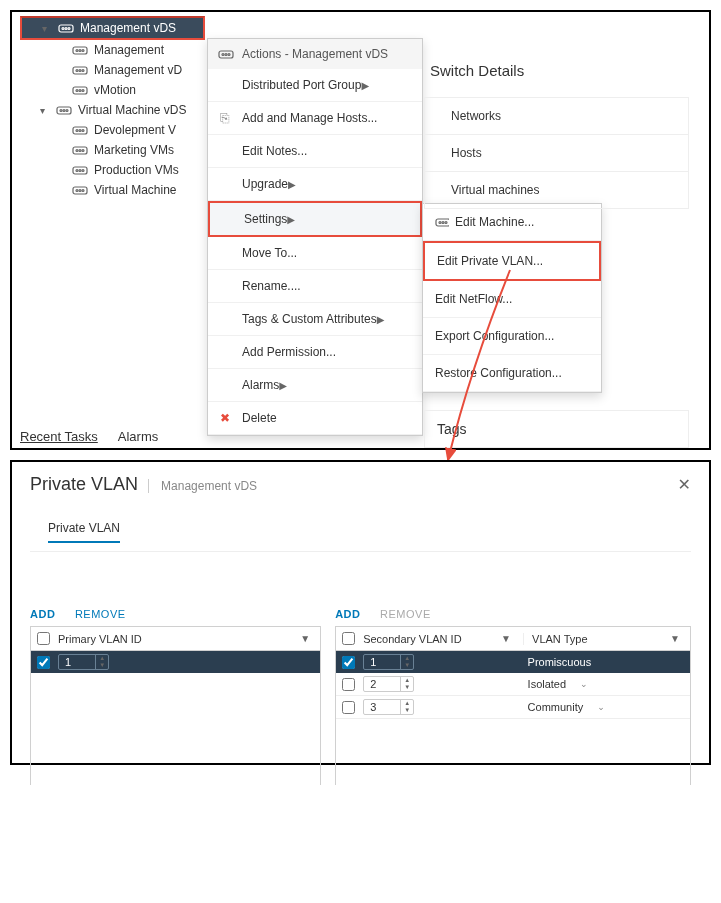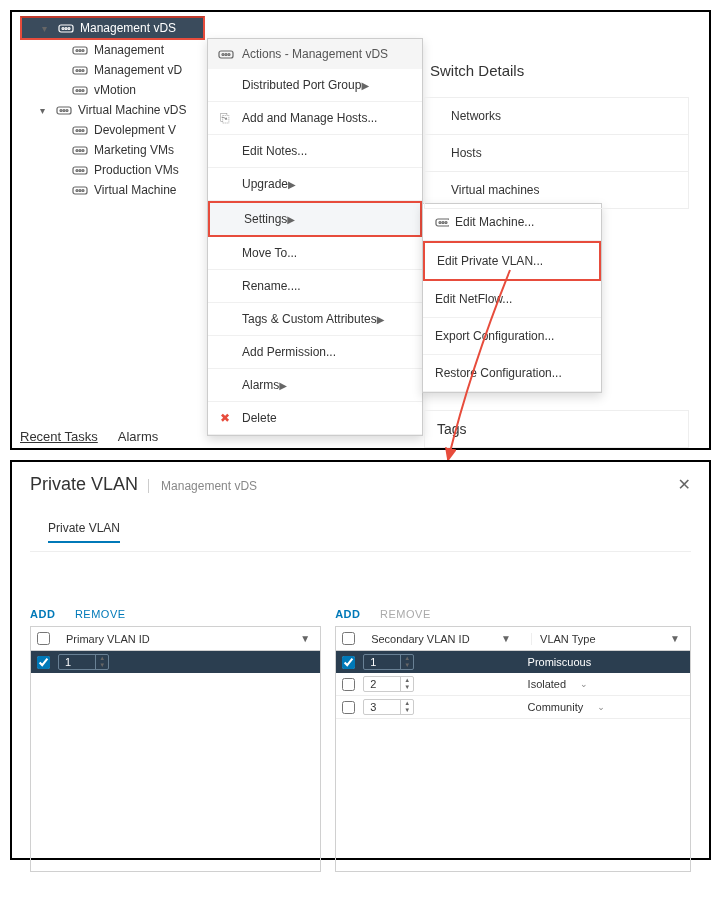--- a/index.html
+++ b/index.html
@@ -1,20 +1,20 @@
 <!DOCTYPE html>
 <html><head>
 <meta charset="utf-8">
 <style>
   * { box-sizing: border-box; font-family: Arial, sans-serif; }
   body { margin: 0; padding: 10px; background: #fff; font-size: 12px; color: #333; }
   
   .panel { border: 2px solid #000; margin-bottom: 10px; background: #fff; position: relative; }
   .panel1 { height: 440px; }
-  .panel2 { height: 400px; }
+  .panel2 { height: 305px; }
   
   
   .tree { position: absolute; left: 8px; top: 4px; width: 185px; }
   .tree-item { display: flex; align-items: center; padding: 3px 2px; gap: 6px; }
   .tree-item.selected { background: #3a4b5c; color: #fff; border: 2px solid #e74c3c; border-top-color: #c0392b; }
   .tree-item.indent2 { padding-left: 52px; }
   .chevron { width: 10px; color: #666; font-size: 10px; }
   .icon-svg { width: 16px; height: 12px; flex-shrink: 0; }
   
   
@@ -54,21 +54,21 @@
   
   .grid-area { display:flex; gap: 14px; padding: 6px 18px; }
   .grid-col { flex: 1; border: 1px solid #d0d0d0; display:flex; flex-direction: column; }
   .grid-col.left { flex: 0.9; }
   .grid-col.right { flex: 1.1; }
   .grid-actions { padding: 6px 0; font-size: 11px; letter-spacing: .5px; margin-top: 38px; }
   .grid-actions .add { color: #0079b8; font-weight: bold; margin-right: 16px; }
   .grid-actions .remove { color: #0079b8; }
   .grid-actions .remove.disabled { color: #aaa; }
   
-  .grid-header { background: #fff; display:flex; align-items:center; padding: 5px 6px; border-bottom: 1px solid #d0d0d0; font-size: 11px; gap: 16px; }
+  .grid-header { background: #fff; display:flex; align-items:center; padding: 5px 6px; border-bottom: 1px solid #d0d0d0; font-size: 11px; gap: 8px; }
   .grid-header input[type=checkbox] { margin: 0; }
   .col-h { flex:1; display:flex; align-items:center; justify-content:space-between; padding-right:4px; }
   .filter-icon { width:10px; font-size:10px; color:#666; }
   
   .grid-row { display:flex; align-items:center; padding: 3px 6px; font-size: 11px; gap: 8px; }
   .grid-row.dark { background: #2b3e50; color: #fff; }
   .grid-row input[type=checkbox] { margin:0; }
   .grid-row.dark input[type=checkbox] { accent-color: #0079b8; }
   .stepper { display:inline-flex; align-items:center; border:1px solid #ccc; border-radius:2px; height:16px; background:#fff; }
   .grid-row.dark .stepper { background: transparent; border-color: #698195; }

